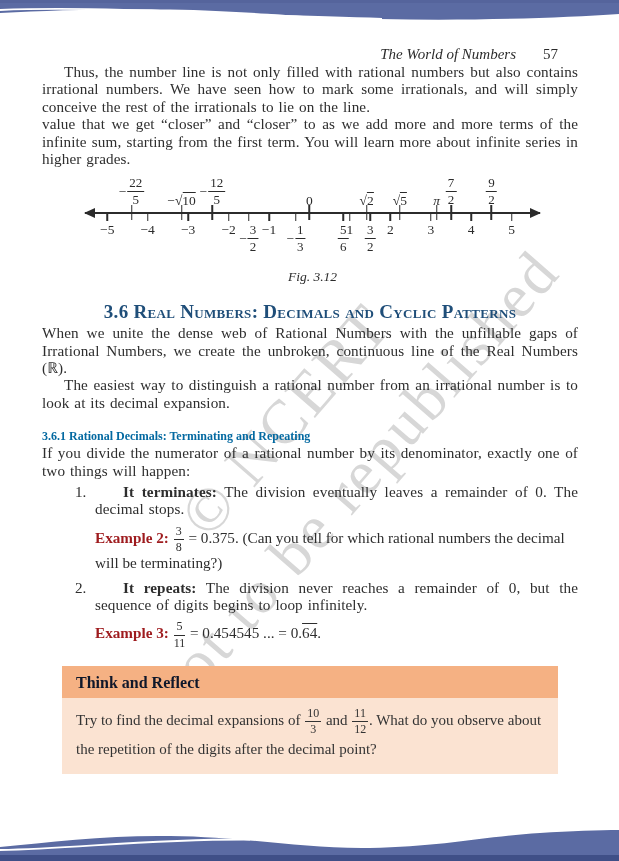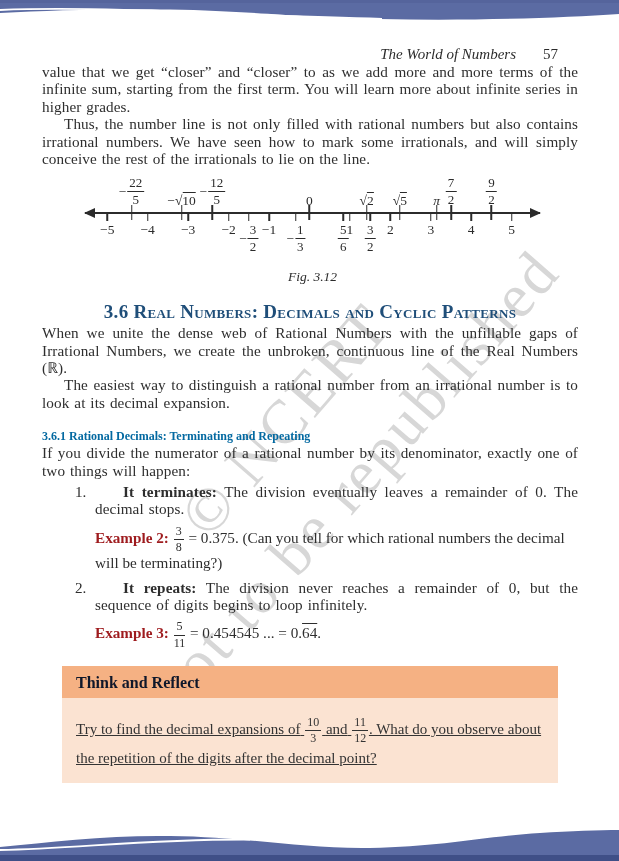--- a/index.html
+++ b/index.html
@@ -78,21 +78,21 @@
   .ex-label{font-weight:bold;color:#9e1b1e;}
   .ifrac{display:inline-block;text-align:center;vertical-align:-8px;font-size:12px;line-height:1.1;margin:0 1px;}
   .ifrac .fn{display:block;border-bottom:1.2px solid currentColor;padding:0 2px 1px 2px;}
   .ifrac .fd{display:block;padding-top:1px;}
   .ovl{text-decoration:overline;}
 
   
   .think{margin:16px 20px 0 20px;}
   .think-head{background:#f5b183;padding:7px 0 6px 14px;}
   .think-title{color:#0f172a;font-weight:bold;font-size:16px;line-height:1.2;text-align:right;}
-  .think-body{background:#fbe3d2;padding:18px 16px 12px 14px;font-size:15px;line-height:26px;color:#333;text-decoration:underline;}
+  .think-body{background:#fbe3d2;padding:9px 16px 12px 14px;font-size:15px;line-height:26px;color:#333;}
 </style>
 </head>
 <body>
 
 <div class="page">
 
   <svg class="top-wave" width="619" height="26" viewBox="0 0 619 26">
     <path d="M0,0 L619,0 L619,14 C560,18 470,21 380,19 C290,17 250,11 170,9.5 C100,8.5 50,10.5 0,13 Z" fill="#5b6ba3"></path>
     <rect x="0" y="0" width="619" height="3" fill="#526198" opacity="0.7"></rect>
     <path d="M0,10 C60,7.5 120,9 200,12.5 C260,15 320,17.5 382,18.8" stroke="#ffffff" stroke-width="1.8" fill="none"></path>
@@ -103,22 +103,22 @@
     <div class="wm-line">not to be republished</div>
   </div>
 
   <div class="content">
 
     <div class="running-header">
       <span class="rh-title">The World of Numbers</span>
       <span class="rh-page">57</span>
     </div>
 
+    <p class="body indent">Thus, the number line is not only filled with rational numbers but also contains irrational numbers.  We have seen how to mark some irrationals, and will simply conceive the rest of the irrationals to lie on the line.</p>
     <p class="body mt-first">value that we get “closer” and “closer” to as we add more and more terms of the infinite sum, starting from the first term. You will learn more about infinite series in higher grades.</p>
-    <p class="body indent">Thus, the number line is not only filled with rational numbers but also contains irrational numbers.  We have seen how to mark some irrationals, and will simply conceive the rest of the irrationals to lie on the line.</p>
 
     <div class="nl-figure">
       <div class="nl-axis"></div>
     <div class="nl-tick below" style="left: 4.89%;"></div>
         <div class="nl-lbl below" style="left: 4.89%;">−5</div>
         <div class="nl-tick above" style="left: 10.22%;"></div>
         <div class="nl-lbl above" style="left: 10.22%;"><span class="sgn">−</span><span class="frac"><span class="fn">22</span><span class="fd">5</span></span></div>
         <div class="nl-tick below" style="left: 13.78%;"></div>
         <div class="nl-lbl below" style="left: 13.78%;">−4</div>
         <div class="nl-tick above" style="left: 21.23%;"></div>

